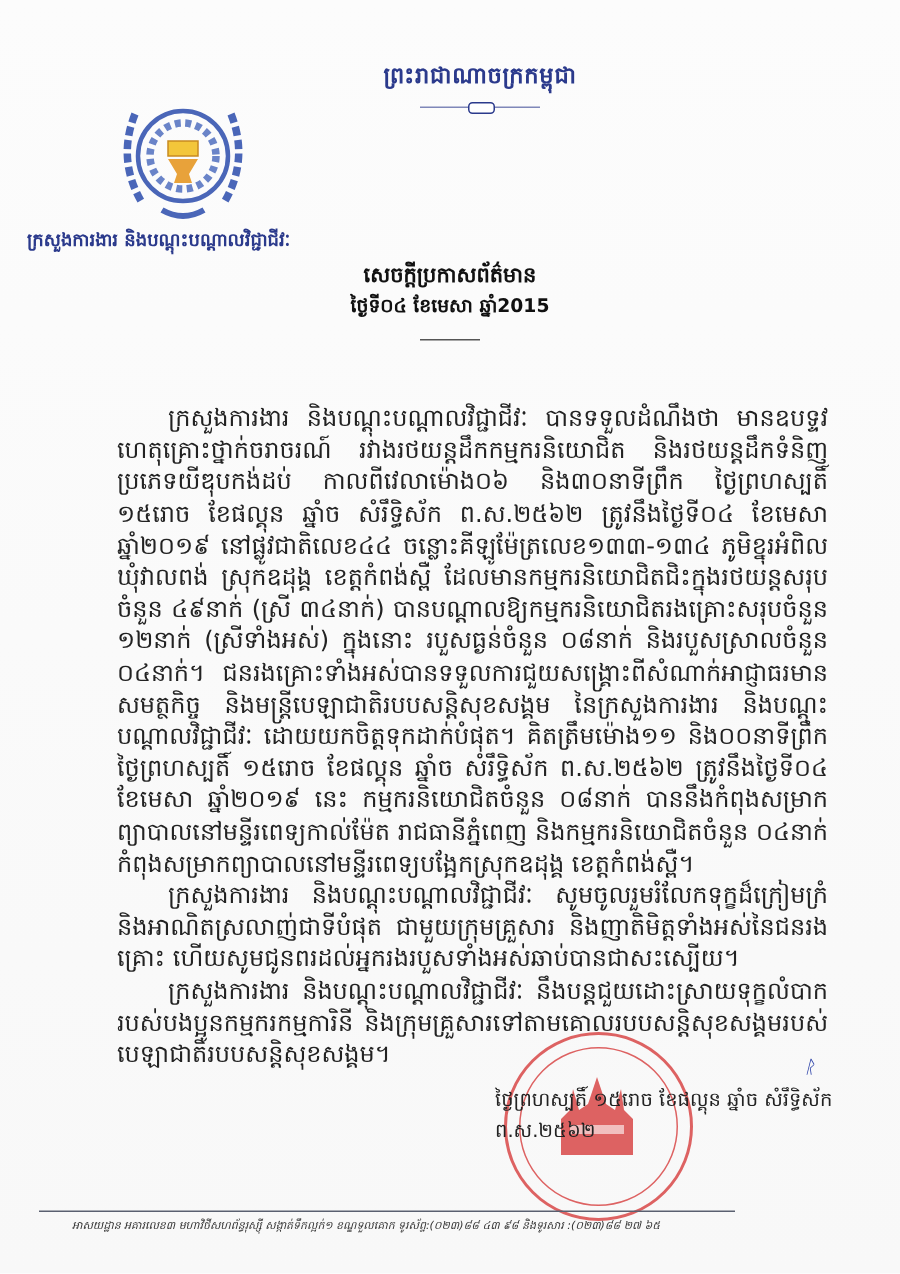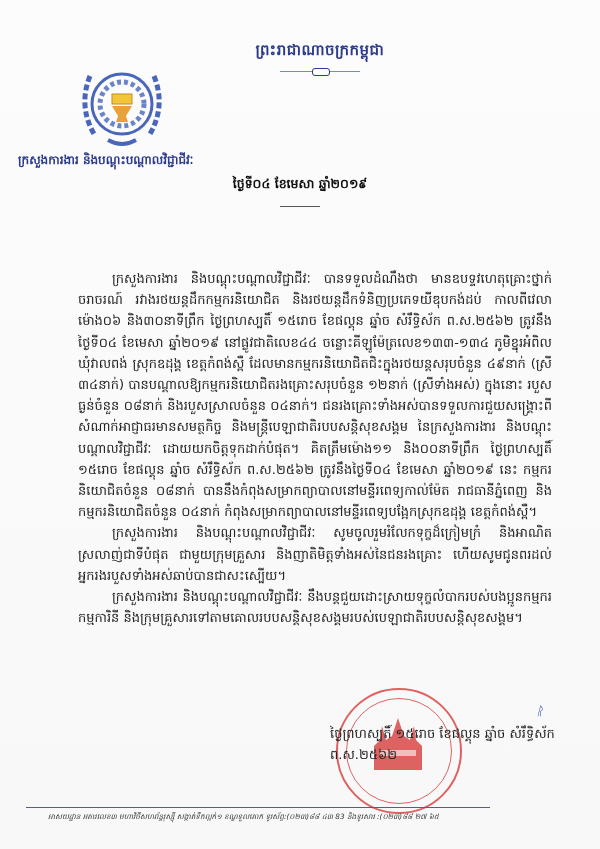--- a/index.html
+++ b/index.html
@@ -16,21 +16,21 @@
     .orn-dot { position: absolute; top: 0; left: 32px; width: 16px; height: 6px; border: 1px solid #2b3a8c; border-radius: 3px; background: #fff; }
 
     .logo { position: absolute; left: 72px; top: 56px; width: 100px; height: 100px; }
     .ministry { position: absolute; left: 18px; top: 152px; font-size: 12px; font-weight: bold; color: #2b3a8c; }
 
     .title-block { position: absolute; left: 0; right: 0; top: 174px; text-align: center; font-weight: bold; color: #111; }
     .title-block div { font-size: 12.5px; line-height: 20px; }
     .title-block .t1 { font-size: 14px; }
     .mini-orn { width: 40px; height: 1px; background: #555; margin: 12px auto 0; }
 
-    .body-text { position: absolute; left: 78px; right: 48px; top: 268px; font-size: 13px; line-height: 21.2px; text-align: justify; color: #222; }
+    .body-text { position: absolute; left: 78px; right: 48px; top: 268px; font-size: 16px; line-height: 21.2px; text-align: justify; color: #222; }
     .body-text p { margin: 0; text-indent: 34px; }
     .date-lines { position: absolute; left: 330px; top: 723px; font-size: 13px; line-height: 21px; color: #222; }
     .date-lines .d2 { margin-left: 10px; }
     .sig { position: absolute; left: 536px; top: 704px; font-size: 12px; color: #2a40a8; font-style: italic; }
 
     .seal { position: absolute; left: 336px; top: 688px; width: 122px; height: 122px; border-radius: 50%; border: 2px solid #d94848; opacity: .85; }
     .seal .inner { position: absolute; inset: 8px; border-radius: 50%; border: 1px solid #d94848; }
     .temple { position: absolute; left: 28px; top: 26px; width: 64px; height: 54px; }
 
     .footer-line { position: absolute; left: 26px; right: 110px; top: 807px; height: 1px; background: #5a6070; }
@@ -57,21 +57,22 @@
     <div class="k1">ព្រះរាជាណាចក្រកម្ពុជា</div>
     <div class="orn">
       <div class="orn-line"></div>
         <div class="orn-dot"></div>
     </div>
   </div>
 
   <div class="ministry">ក្រសួងការងារ និងបណ្តុះបណ្តាលវិជ្ជាជីវៈ</div>
 
   <div class="title-block">
-    <div>ថ្ងៃទី០៤ ខែមេសា ឆ្នាំ២០១៩</div>
+    <div class="t1">សេចក្តីប្រកាសព័ត៌មាន</div>
+    <div>ថ្ងៃទី០៤ ខែមេសា ឆ្នាំ2015</div>
     <div class="mini-orn"></div>
   </div>
 
   <div class="body-text">
     <p>ក្រសួងការងារ និងបណ្តុះបណ្តាលវិជ្ជាជីវៈ បានទទួលដំណឹងថា មានឧបទ្ទវហេតុគ្រោះថ្នាក់ចរាចរណ៍ រវាងរថយន្តដឹកកម្មករនិយោជិត និងរថយន្តដឹកទំនិញប្រភេទយីឌុបកង់ដប់ កាលពីវេលាម៉ោង០៦ និង៣០នាទីព្រឹក ថ្ងៃព្រហស្បតិ៍ ១៥រោច ខែផល្គុន ឆ្នាំច សំរឹទ្ធិស័ក ព.ស.២៥៦២ ត្រូវនឹងថ្ងៃទី០៤ ខែមេសា ឆ្នាំ២០១៩ នៅផ្លូវជាតិលេខ៤៤ ចន្លោះគីឡូម៉ែត្រលេខ១៣៣-១៣៤ ភូមិខ្នុរអំពិល ឃុំវាលពង់ ស្រុកឧដុង្គ ខេត្តកំពង់ស្ពឺ ដែលមានកម្មករនិយោជិតជិះក្នុងរថយន្តសរុបចំនួន ៤៩នាក់ (ស្រី ៣៤នាក់) បានបណ្តាលឱ្យកម្មករនិយោជិតរងគ្រោះសរុបចំនួន ១២នាក់ (ស្រីទាំងអស់) ក្នុងនោះ របួសធ្ងន់ចំនួន ០៨នាក់ និងរបួសស្រាលចំនួន ០៤នាក់។ ជនរងគ្រោះទាំងអស់បានទទួលការជួយសង្គ្រោះពីសំណាក់អាជ្ញាធរមានសមត្ថកិច្ច និងមន្ត្រីបេឡាជាតិរបបសន្តិសុខសង្គម នៃក្រសួងការងារ និងបណ្តុះបណ្តាលវិជ្ជាជីវៈ ដោយយកចិត្តទុកដាក់បំផុត។ គិតត្រឹមម៉ោង១១ និង០០នាទីព្រឹក ថ្ងៃព្រហស្បតិ៍ ១៥រោច ខែផល្គុន ឆ្នាំច សំរឹទ្ធិស័ក ព.ស.២៥៦២ ត្រូវនឹងថ្ងៃទី០៤ ខែមេសា ឆ្នាំ២០១៩ នេះ កម្មករនិយោជិតចំនួន ០៨នាក់ បាននឹងកំពុងសម្រាកព្យាបាលនៅមន្ទីរពេទ្យកាល់ម៉ែត រាជធានីភ្នំពេញ និងកម្មករនិយោជិតចំនួន ០៤នាក់ កំពុងសម្រាកព្យាបាលនៅមន្ទីរពេទ្យបង្អែកស្រុកឧដុង្គ ខេត្តកំពង់ស្ពឺ។</p>
     <p>ក្រសួងការងារ និងបណ្តុះបណ្តាលវិជ្ជាជីវៈ សូមចូលរួមរំលែកទុក្ខដ៏ក្រៀមក្រំ និងអាណិតស្រលាញ់ជាទីបំផុត ជាមួយក្រុមគ្រួសារ និងញាតិមិត្តទាំងអស់នៃជនរងគ្រោះ ហើយសូមជូនពរដល់អ្នករងរបួសទាំងអស់ឆាប់បានជាសះស្បើយ។</p>
     <p>ក្រសួងការងារ និងបណ្តុះបណ្តាលវិជ្ជាជីវៈ នឹងបន្តជួយដោះស្រាយទុក្ខលំបាករបស់បងប្អូនកម្មករកម្មការិនី និងក្រុមគ្រួសារទៅតាមគោលរបបសន្តិសុខសង្គមរបស់បេឡាជាតិរបបសន្តិសុខសង្គម។</p>
   </div>
 
   <div class="seal">
@@ -81,14 +82,14 @@
       <rect x="14" y="34" width="36" height="6" fill="#fff" opacity=".6"></rect>
     </svg>
   </div>
 
   <div class="date-lines">
     <div>ថ្ងៃព្រហស្បតិ៍ ១៥រោច ខែផល្គុន ឆ្នាំច សំរឹទ្ធិស័ក ព.ស.២៥៦២</div>
   </div>
   <div class="sig">ᚱ</div>
 
   <div class="footer-line"></div>
-  <div class="footer">អាសយដ្ឋាន អគារលេខ៣ មហាវិថីសហព័ន្ធរុស្ស៊ី សង្កាត់ទឹកល្អក់១ ខណ្ឌទួលគោក ទូរស័ព្ទ:(០២៣)៨៨ ៤៣ 83  និងទូរសារ :(០២៣)៨៨ ២៧ ៦៥</div>
+  <div class="footer">អាសយដ្ឋាន អគារលេខ៣ មហាវិថីសហព័ន្ធរុស្ស៊ី សង្កាត់ទឹកល្អក់១ ខណ្ឌទួលគោក ទូរស័ព្ទ:(០២៣)៨៨ ៤៣ ៩៨  និងទូរសារ :(០២៣)៨៨ ២៧ ៦៥</div>
 </div>
 
 </body></html>

